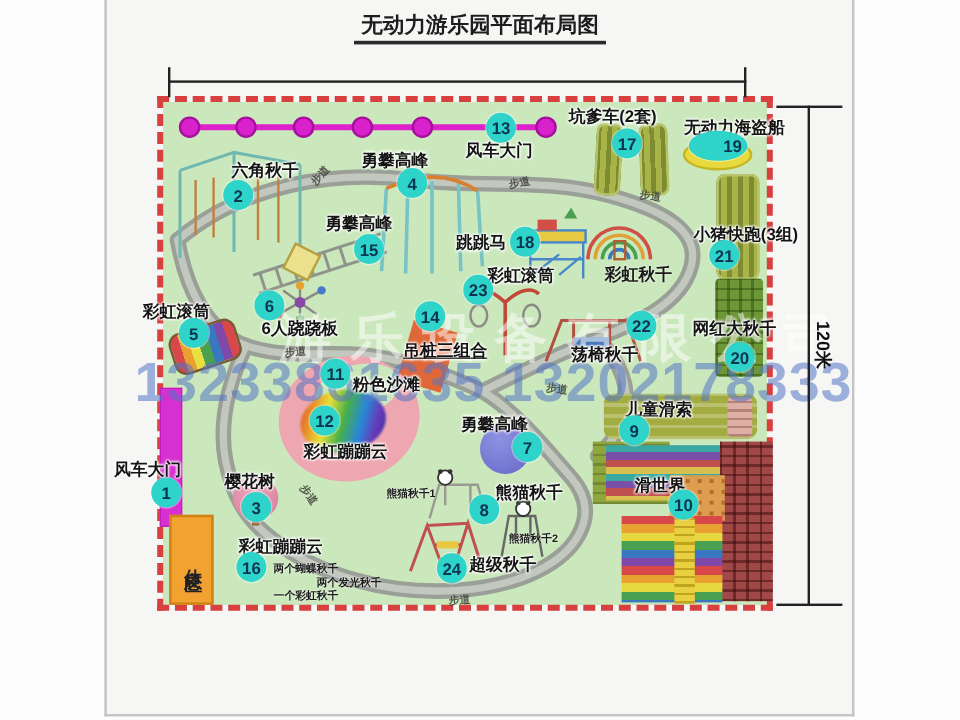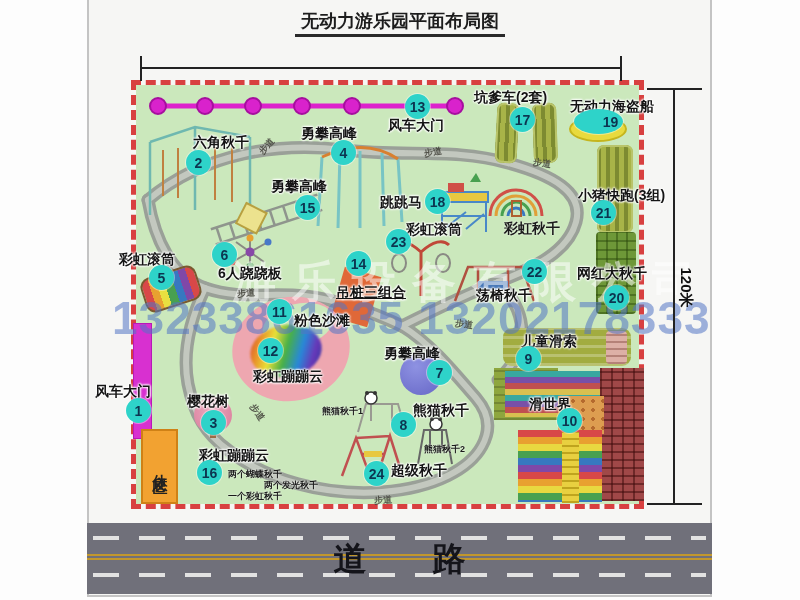--- a/index.html
+++ b/index.html
@@ -286,19 +286,13 @@
       <div class="path-label" style="left: 455px; top: 318px; transform: rotate(8deg);">步道</div>
       <div class="path-label" style="left: 374px; top: 494px; transform: rotate(-4deg);">步道</div>
       <div class="mini-label" style="left: 504px; top: 220px; font-size: 14px;">彩虹秋千</div>
       <div class="mini-label" style="left: 322px; top: 405px; font-size: 9px;">熊猫秋千1</div>
       <div class="mini-label" style="left: 424px; top: 443px; font-size: 9px;">熊猫秋千2</div>
       <div class="mini-label" style="left: 228px; top: 468px; font-size: 9px;">两个蝴蝶秋千</div>
       <div class="mini-label" style="left: 228px; top: 479px; font-size: 9px; margin-left: 36px;">两个发光秋千</div>
       <div class="mini-label" style="left: 228px; top: 490px; font-size: 9px;">一个彩虹秋千</div>
     </div>
 
-  <div class="road">
-    <div class="lane-dash top"></div>
-    <div class="center-line"></div>
-    <div class="lane-dash bottom"></div>
-    <div class="road-label">道　　路</div>
-  </div>
 </div>
 
 </body></html>

